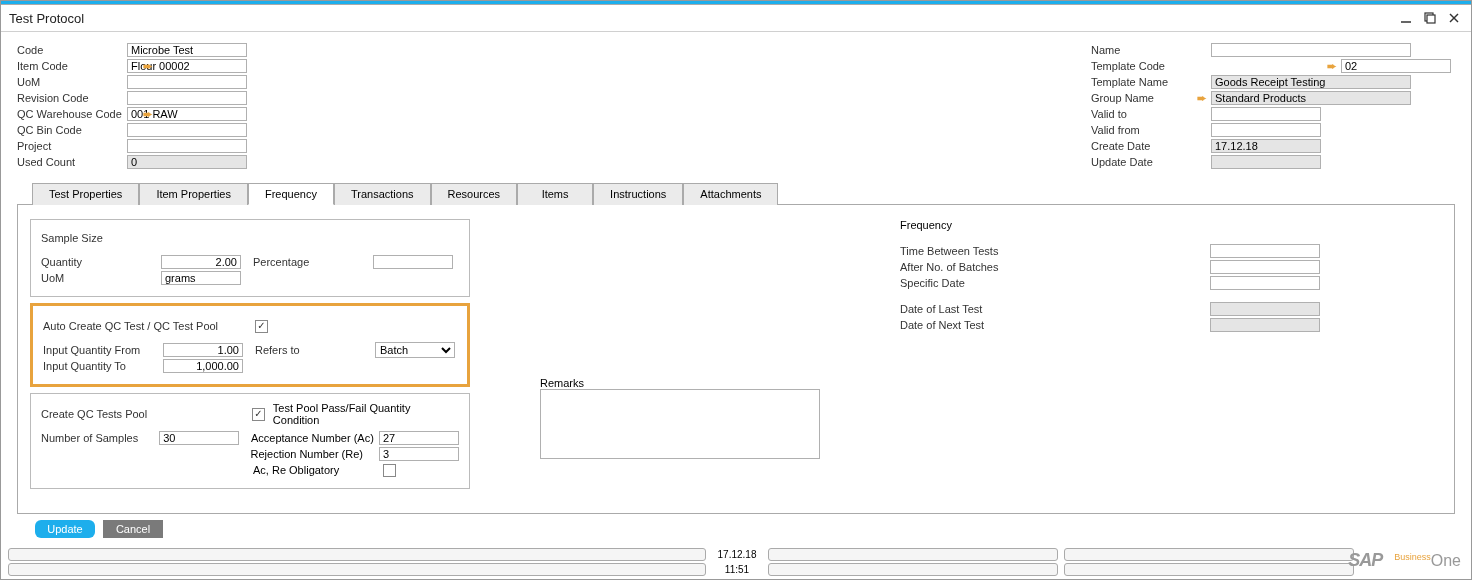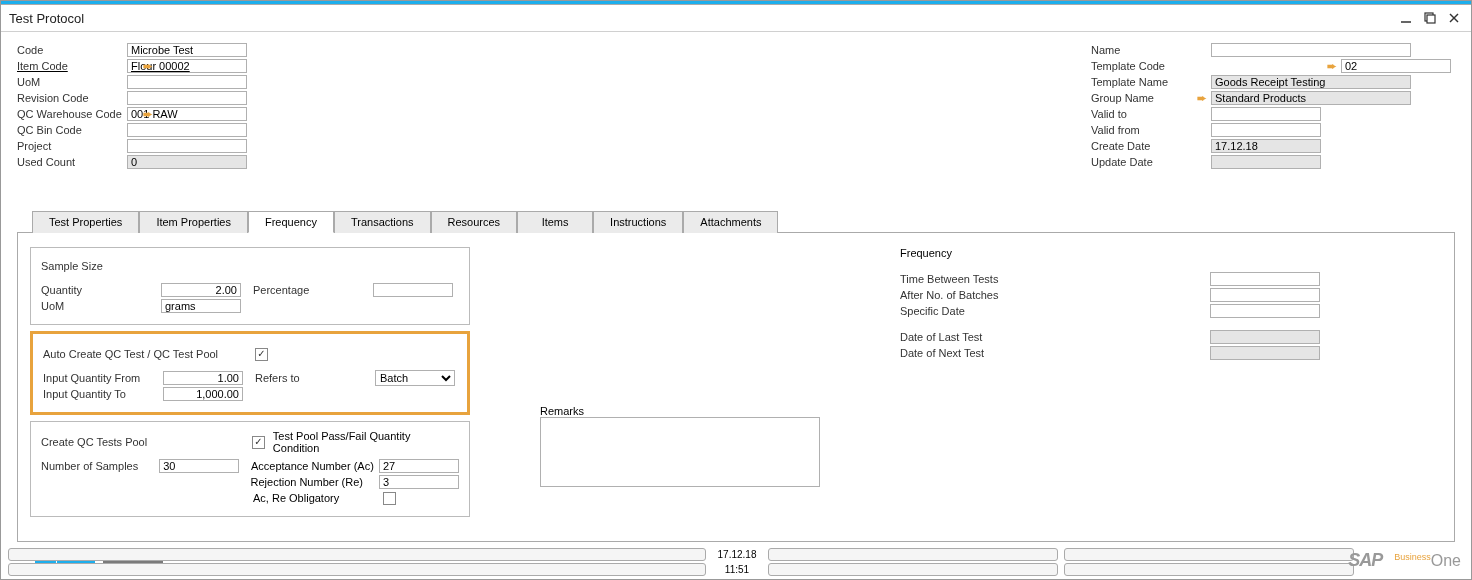--- a/index.html
+++ b/index.html
@@ -27,21 +27,21 @@
   input[type=text].field.gray { background: #e5e5e5; }
   .w120 { width: 120px; }
   .w200 { width: 200px; }
   .w110 { width: 110px; }
   .w80 { width: 80px; }
   
   .checkbox { width: 13px; height: 13px; border: 1px solid #888; background: #fff; display: inline-flex; align-items: center; justify-content: center; }
   .checkbox.checked::after { content: "✓"; font-size: 10px; line-height: 1; color: #333; }
   
   .tabs { margin-top: 12px; display: flex; border-bottom: 1px solid #aaa; padding-left: 15px; }
-  .tab { padding: 4px 16px; border: 1px solid #aaa; border-bottom: none; background: #ebebeb; margin-right: 0; cursor: pointer; position: relative; top: 1px; min-width: 76px; text-align: center; margin-top: 28px; }
+  .tab { padding: 4px 16px; border: 1px solid #aaa; border-bottom: none; background: #ebebeb; margin-right: 0; cursor: pointer; position: relative; top: 1px; min-width: 76px; text-align: center; }
   .tab.active { background: #fff; border-bottom: 1px solid #fff; }
   
   .tab-body { border: 1px solid #aaa; border-top: none; padding: 14px 12px 18px 12px; min-height: 260px; }
   
   .tab-grid { display: flex; gap: 70px; }
   
   .panel { border: 1px solid #bbb; padding: 12px 10px 10px 10px; margin-bottom: 6px; }
   .panel-title { color: #333; margin-bottom: 10px; }
   
   .panel-row { display: flex; align-items: center; height: 16px; }
@@ -52,21 +52,21 @@
   
   .freq-block .form-row { height: 16px; }
   .freq-block .form-label { width: 170px; }
   
   select.field { height: 16px; border: 1px solid #b0b0b0; background: #fff; font-size: 11px; width: 80px; }
   
   textarea.remarks { width: 280px; height: 70px; border: 1px solid #b0b0b0; resize: none; font-size: 11px; padding: 2px; }
   
   .btn-row { display: flex; gap: 8px; margin: 6px 0 0 18px; }
   .btn { min-width: 60px; height: 18px; border: none; cursor: pointer; font-size: 11px; display: flex; align-items: center; justify-content: center; }
-  .btn-primary { background: #1DAEEC; color: #fff; }
+  .btn-primary { background: #1DAEEC; color: #fff; border-radius: 6px; }
   .btn-secondary { background: #7a7a7a; color: #fff; }
   
   .statusbar { position: absolute; bottom: 0; left: 0; right: 0; display: flex; flex-direction: column; padding: 2px 4px; }
   .status-row { display: flex; align-items: center; height: 15px; }
   .status-seg { height: 13px; border: 1px solid #aaa; border-radius: 3px; background: #f5f5f5; margin: 0 3px; }
   .status-date { width: 56px; text-align: center; font-size: 10px; }
   
   .sap-logo { position: absolute; right: 10px; bottom: 8px; display: flex; align-items: baseline; }
   .sap-logo .sap { font-size: 18px; font-weight: bold; color: #999; letter-spacing: -1px; font-style: italic;}
   .sap-logo .business { font-size: 9px; color: #E8A33D; margin-left: 12px; position: relative; top: -6px; }
@@ -99,21 +99,21 @@
     </span>
 </div>
 
 <div class="content">
   <div class="header-grid">
     <div class="header-left">
       <div class="form-row">
           <span class="form-label">Code</span>
           <input type="text" class="field w120" value="Microbe Test" style="">
         </div>
-      <div class="form-row" style="position:relative;text-decoration:underline;">
+      <div class="form-row" style="position:relative;">
           <span class="form-label">Item Code</span>
           <span style="position:absolute;left:126px;color:#E8A33D;font-weight:bold;">➨</span>
           <input type="text" class="field w120" style="margin-left: 0px;" value="Flour 00002">
         </div>
       <div class="form-row">
           <span class="form-label">UoM</span>
           <input type="text" class="field w120" value="" style="">
         </div>
       <div class="form-row">
           <span class="form-label">Revision Code</span>

